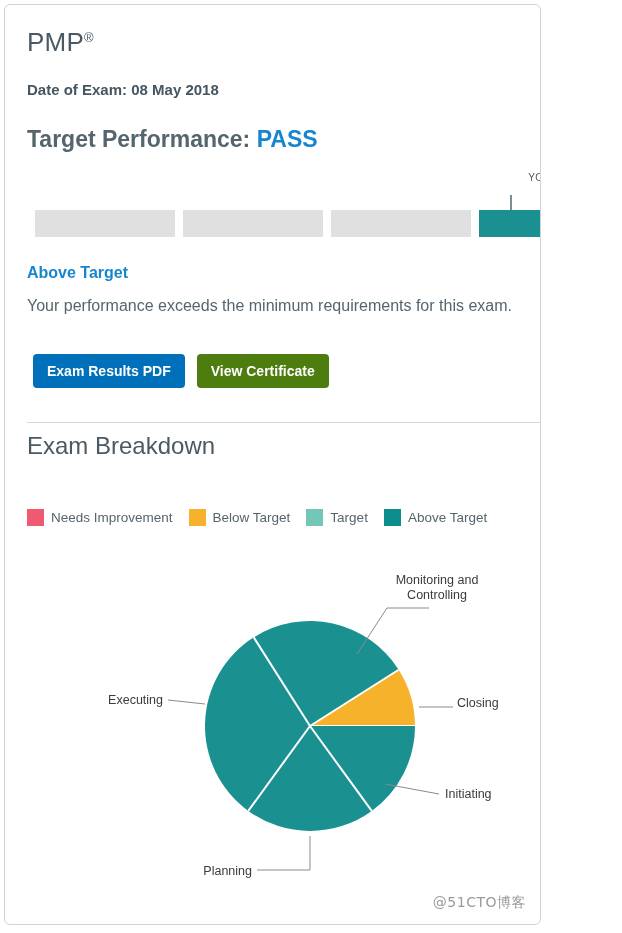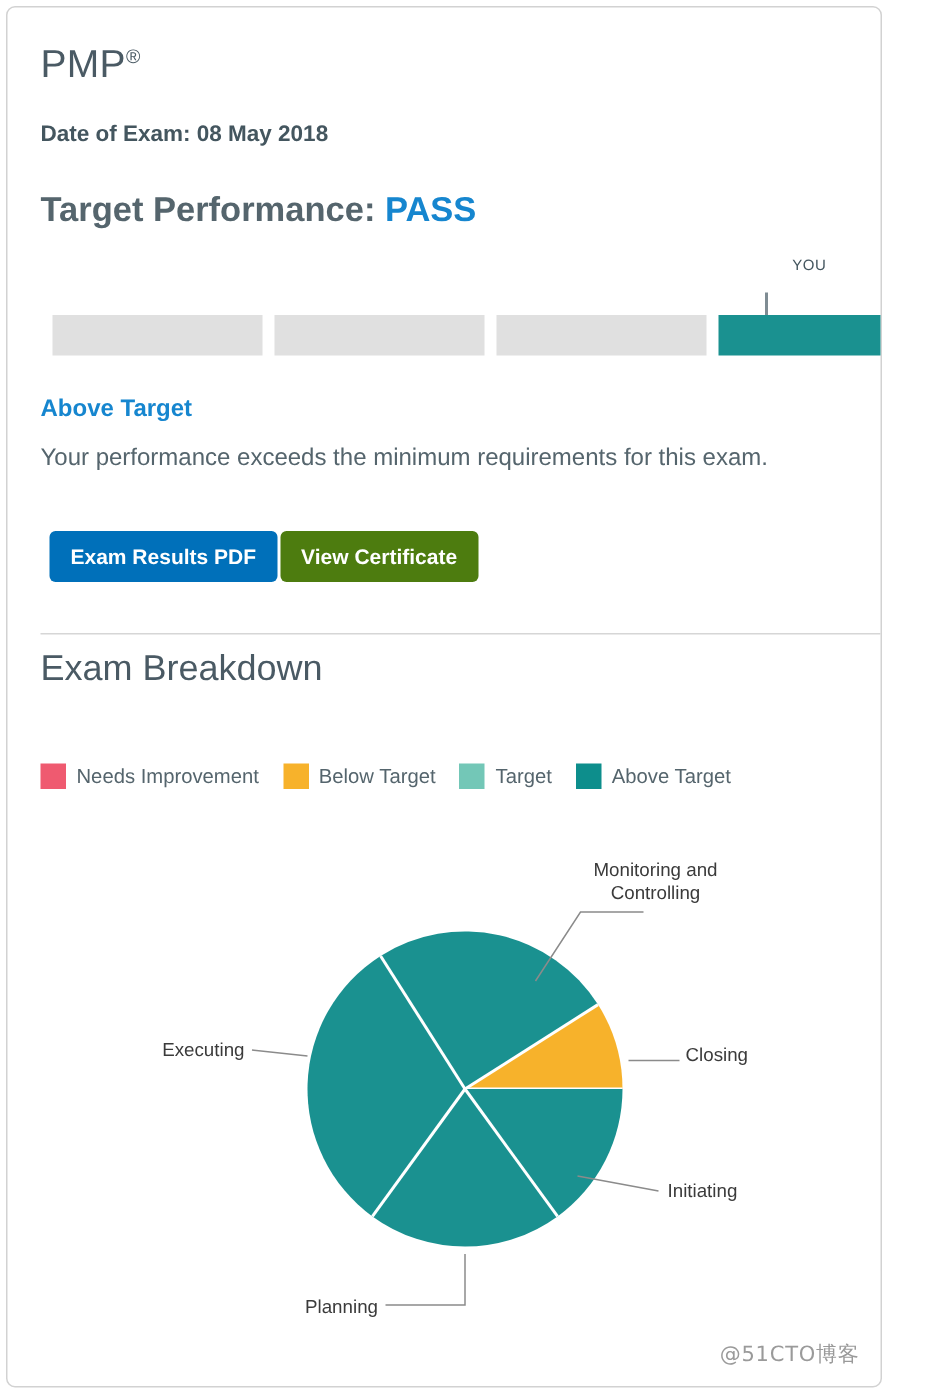--- a/index.html
+++ b/index.html
@@ -15,21 +15,21 @@
     color: #44565f;
     overflow: hidden;
     position: relative;
   }
 
   
   #card {
     position: absolute;
     left: 4px;
     top: 4px;
-    width: 584px;
+    width: 537px;
     height: 921px;
     box-sizing: border-box;
     background: #ffffff;
     border: 1px solid #d2d2d2;
     border-radius: 6px;
     overflow: hidden;
   }
 
   
   .exam-title {
@@ -131,21 +131,21 @@
     color: #55656d;
     white-space: nowrap;
   }
 
   
   #btn-row {
     position: absolute;
     left: 28px;
     top: 349px;
     display: flex;
-    gap: 2px;
+    gap: 12px;
   }
   .btn {
     display: inline-flex;
     align-items: center;
     justify-content: center;
     height: 34px;
     padding: 0 14px;
     border: none;
     border-radius: 4px;
     color: #ffffff;

